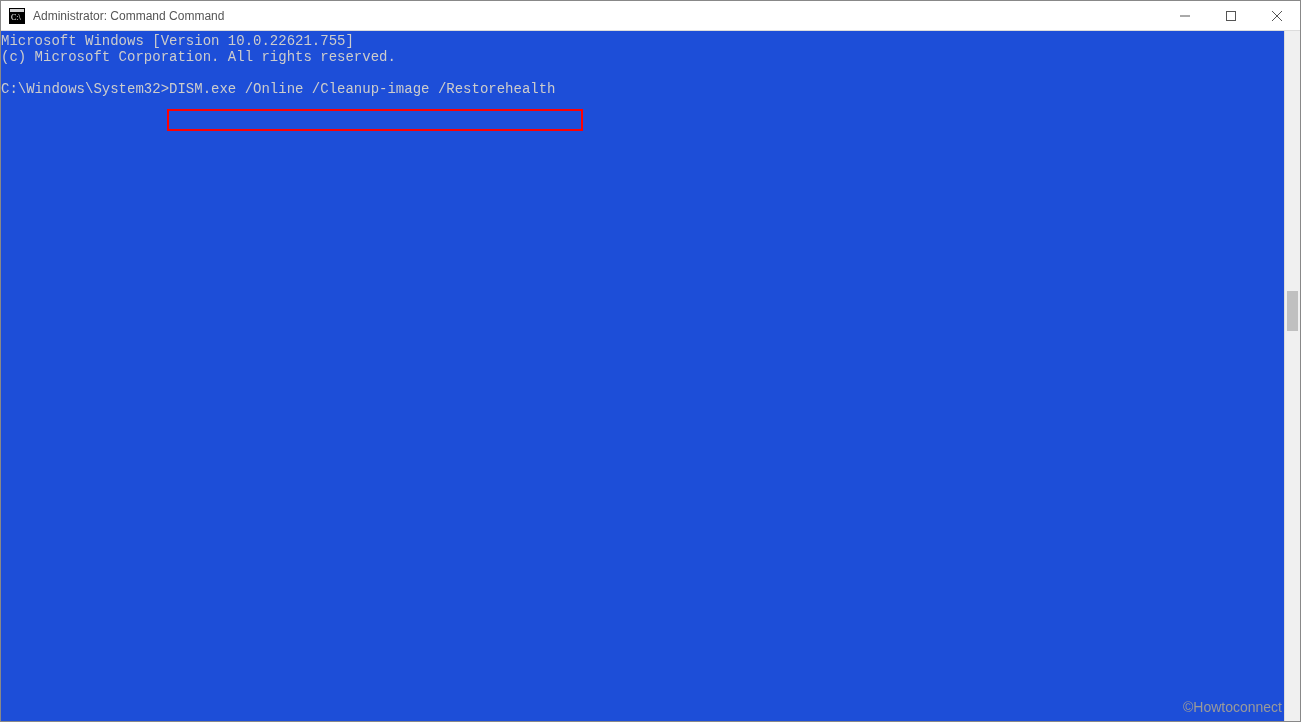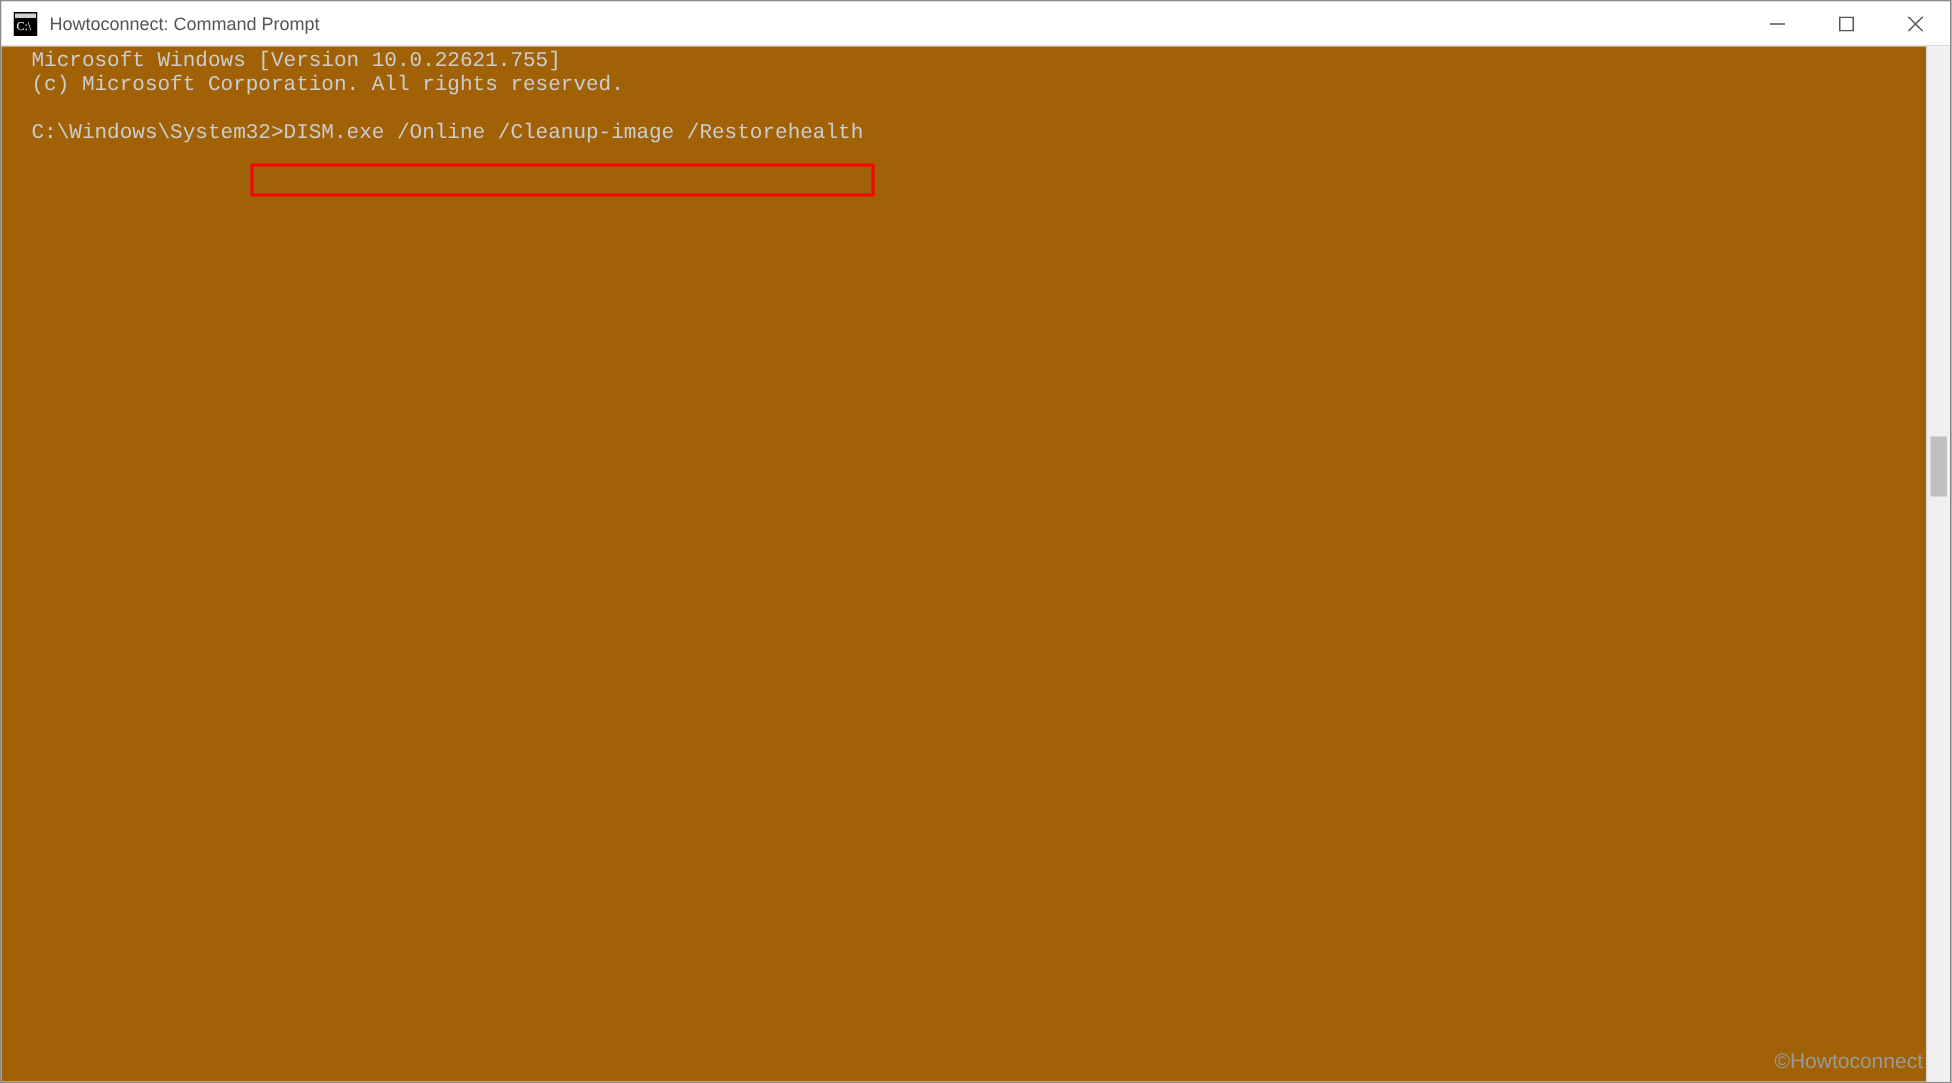--- a/index.html
+++ b/index.html
@@ -68,26 +68,26 @@
       fill: none;
     }
     .terminal-wrapper {
       flex: 1;
       display: flex;
       position: relative;
       background: #ffffff;
     }
     .terminal {
       flex: 1;
-      background: #a16207;
+      background: #1d4ed8;
       color: #cccccc;
       font-family: Consolas, "Courier New", monospace;
       font-size: 14px;
       line-height: 16px;
-      padding: 2px 20px;
+      padding: 2px 0;
       white-space: pre;
       overflow: hidden;
       margin-right: 16px;
     }
     .scrollbar {
       position: absolute;
       right: 0;
       top: 0;
       bottom: 0;
       width: 16px;
@@ -130,21 +130,21 @@
 
 <div class="window">
   <div class="titlebar">
     <span class="titlebar-icon">
       <svg viewBox="0 0 16 16">
         <rect x="0" y="0" width="16" height="16" fill="#000"></rect>
         <rect x="1" y="1" width="14" height="3" fill="#d0d0d0"></rect>
         <text x="2" y="12" font-size="8" fill="#fff" font-family="Consolas">C:\</text>
       </svg>
     </span>
-    <span class="titlebar-text">Howtoconnect: Command Prompt</span>
+    <span class="titlebar-text">Administrator: Command Command</span>
     <div class="window-controls">
       <div class="window-control">
         <svg viewBox="0 0 10 10">
             <line x1="0" y1="5" x2="10" y2="5"></line>
           </svg>
       </div>
       <div class="window-control">
         <svg viewBox="0 0 10 10">
             <rect x="0.5" y="0.5" width="9" height="9"></rect>
           </svg>

